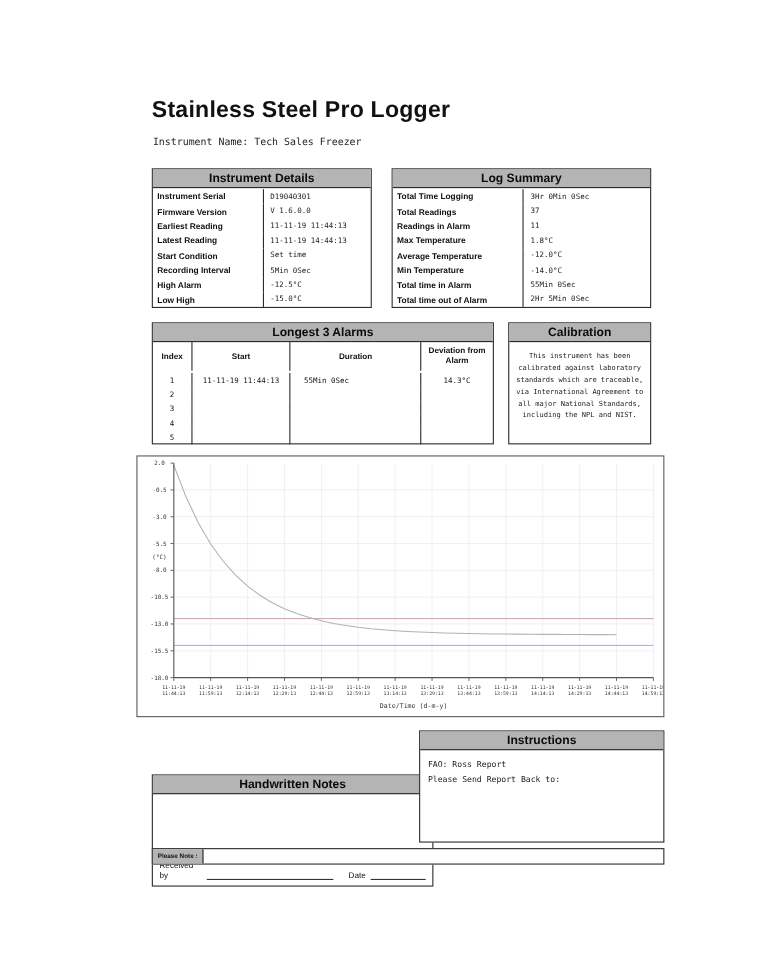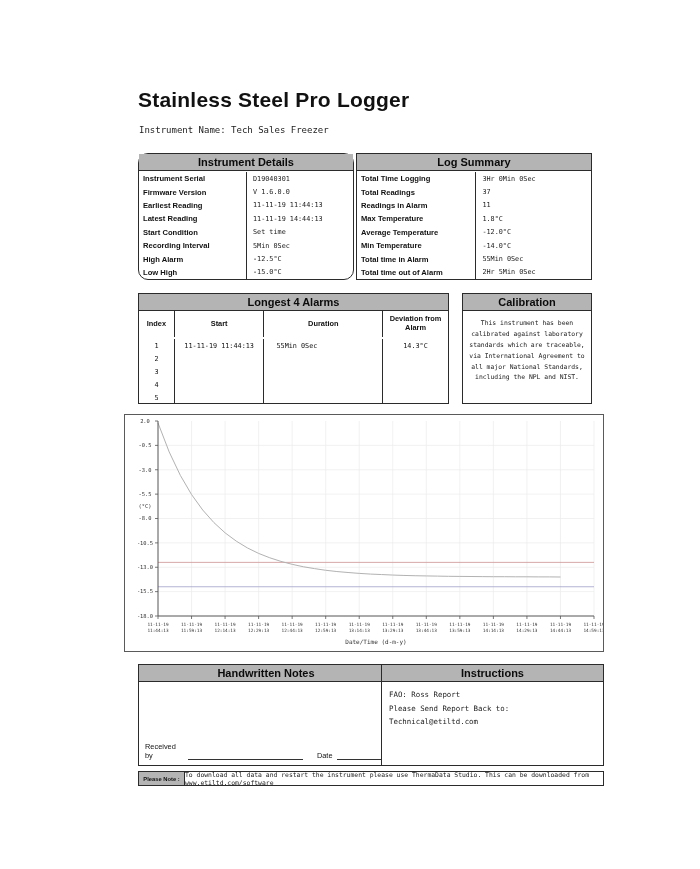--- a/index.html
+++ b/index.html
@@ -71,21 +71,21 @@
   .footer-text { flex:1; font-size:6.4px; display:flex; align-items:center; justify-content:center; color:#222; }
 </style>
 </head>
 <body>
 
 <div class="page">
 
   <div class="title">Stainless Steel Pro Logger</div>
   <div class="subtitle mono">Instrument Name: Tech Sales Freezer</div>
 
-  <section class="box" id="id-box" style="left:126px; top:153px; width:216px;border-radius:10px;">
+  <section class="box" id="id-box" style="left:126px; top:153px; width:200px;">
     <div class="sec-header">Instrument Details</div>
     <div class="kv-body" id="id-rows">
         <div class="kv-row">
           <div class="kv-label">Instrument Serial</div>
           <div class="kv-value mono">D19040301</div>
         </div>
         <div class="kv-row">
           <div class="kv-label">Firmware Version</div>
           <div class="kv-value mono">V 1.6.0.0</div>
         </div>
@@ -148,21 +148,21 @@
           <div class="kv-value mono">55Min 0Sec</div>
         </div>
         <div class="kv-row">
           <div class="kv-label">Total time out of Alarm</div>
           <div class="kv-value mono">2Hr 5Min 0Sec</div>
         </div>
       </div>
   </section>
 
   <section class="box" id="alarm-box" style="left:126px; top:293px; width:311px;">
-    <div class="sec-header">Longest 4 Alarms</div>
+    <div class="sec-header">Longest 3 Alarms</div>
     <div class="al-cols">
       <div class="al-col c-index">Index</div>
       <div class="al-col c-start">Start</div>
       <div class="al-col c-dur">Duration</div>
       <div class="al-col c-dev">Deviation from Alarm</div>
     </div>
     <div class="al-body" id="alarm-rows">
         <div class="al-row">
           <div class="al-cell mono c-index" style="border-right: 1px solid rgb(43, 43, 43);">1</div>
           <div class="al-cell mono c-start" style="border-right: 1px solid rgb(43, 43, 43);">11-11-19 11:44:13</div>
@@ -286,39 +286,37 @@
         <line x1="435.4615384615385" y1="201" x2="435.4615384615385" y2="204" stroke="#555555" stroke-width="0.8"></line>
         <text x="435.4615384615385" y="211" font-size="4.4" text-anchor="middle" fill="#333333" font-family="DejaVu Sans Mono, monospace">11-11-19</text>
         <text x="435.4615384615385" y="216.5" font-size="4.4" text-anchor="middle" fill="#333333" font-family="DejaVu Sans Mono, monospace">14:44:13</text>
         <line x1="469" y1="201" x2="469" y2="204" stroke="#555555" stroke-width="0.8"></line>
         <text x="469" y="211" font-size="4.4" text-anchor="middle" fill="#333333" font-family="DejaVu Sans Mono, monospace">11-11-19</text>
         <text x="469" y="216.5" font-size="4.4" text-anchor="middle" fill="#333333" font-family="DejaVu Sans Mono, monospace">14:59:13</text>
         <text x="251" y="229" font-size="6" text-anchor="middle" fill="#333333" font-family="DejaVu Sans Mono, monospace">Date/Time (d-m-y)</text>
       </svg>
   </div>
 
-  <section class="box" style="left:126px; top:664px; width:256px; height:102px;">
+  <section class="box" style="left:126px; top:704px; width:256px; height:102px;">
     <div class="sec-header">Handwritten Notes</div>
     <div class="notes-body">
       <div class="sig-line">
         <span>Received by</span>
         <span class="sig-underline u-received"></span>
         <span class="sig-date-label">Date</span>
         <span class="sig-underline u-date"></span>
       </div>
     </div>
   </section>
 
   <section class="box" style="left:369px; top:664px; width:223px; height:102px;">
     <div class="sec-header">Instructions</div>
     <div class="instr-body" id="instruction-lines">
         <div class="instr-line">FAO: Ross Report</div>
         <div class="instr-line">Please Send Report Back to:</div>
-        <div class="instr-line">Technical@etiltd.com</div>
       </div>
   </section>
 
   <div class="footer-bar">
     <div class="footer-label">Please Note :</div>
-    <div class="footer-text mono">To download all data and restart the instrument please use ThermaData Studio. This can be downloaded from www.etiltd.com/software</div>
   </div>
 
 </div>
 
 </body></html>

